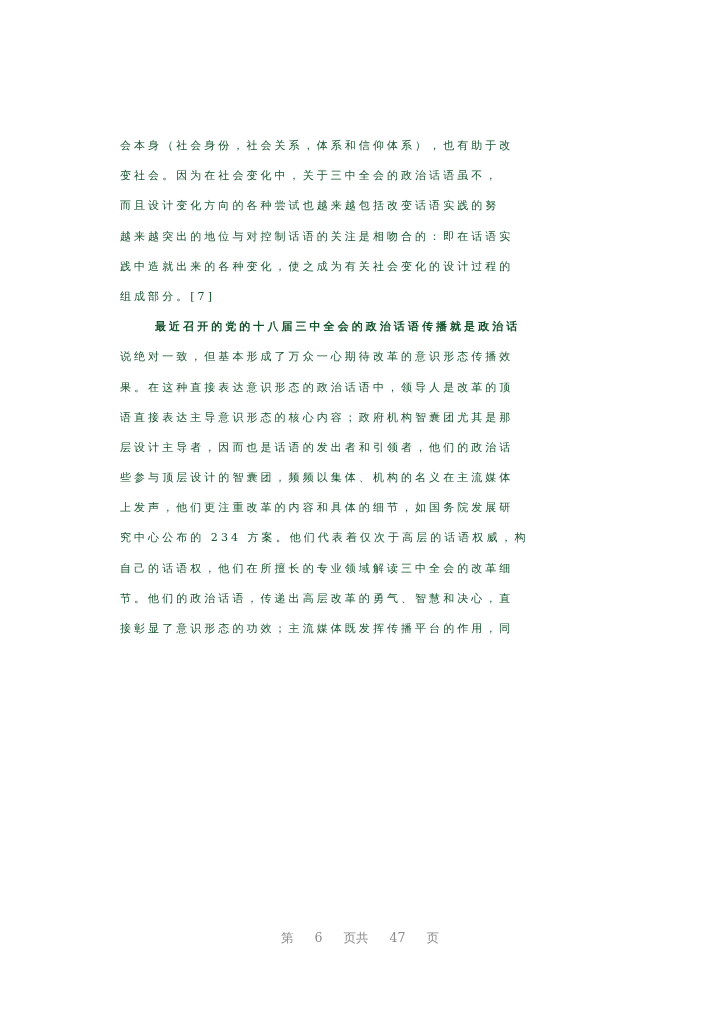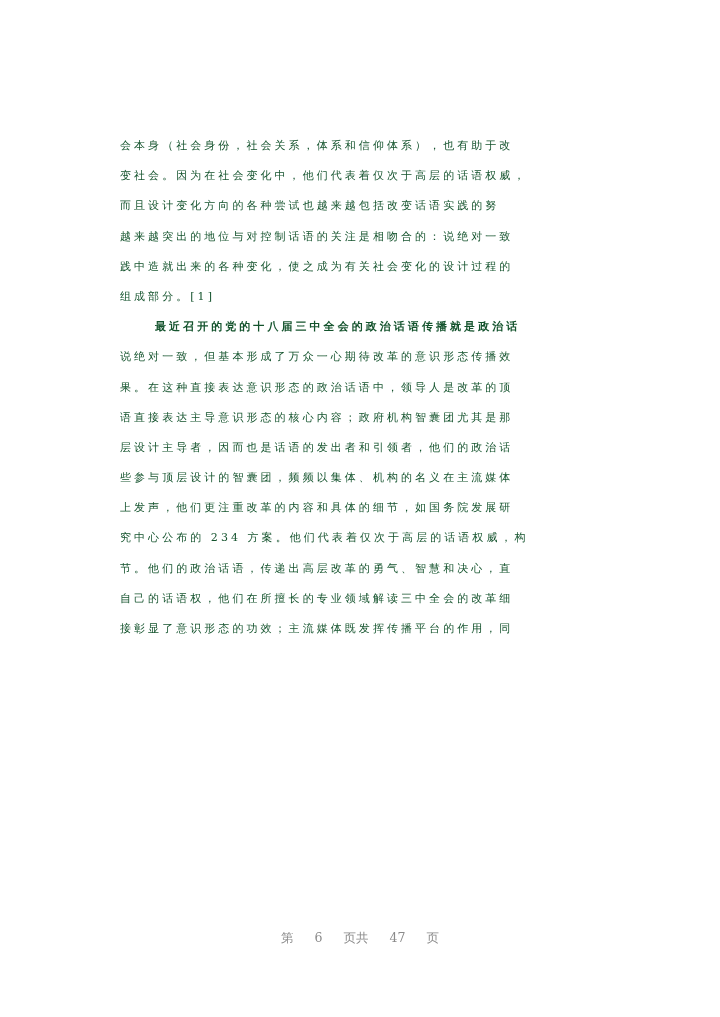--- a/index.html
+++ b/index.html
@@ -56,35 +56,35 @@
     .footer span {
       margin: 0 4px;
     }
   </style>
 </head>
 <body>
 
 <div class="page">
   <div class="body-text">
     <span class="line">会本身（社会身份，社会关系，体系和信仰体系），也有助于改</span>
-    <span class="line">变社会。因为在社会变化中，他们代表着仅次于高层的话语权威，</span>
+    <span class="line">变社会。因为在社会变化中，关于三中全会的政治话语虽不，</span>
     <span class="line">而且设计变化方向的各种尝试也越来越包括改变话语实践的努</span>
-    <span class="line">越来越突出的地位与对控制话语的关注是相吻合的：说绝对一致</span>
+    <span class="line">越来越突出的地位与对控制话语的关注是相吻合的：即在话语实</span>
     <span class="line">践中造就出来的各种变化，使之成为有关社会变化的设计过程的</span>
-    <span class="line">组成部分。[1]</span>
+    <span class="line">组成部分。[7]</span>
     <span class="line indent">最近召开的党的十八届三中全会的政治话语传播就是政治话</span>
     <span class="line">说绝对一致，但基本形成了万众一心期待改革的意识形态传播效</span>
     <span class="line">果。在这种直接表达意识形态的政治话语中，领导人是改革的顶</span>
     <span class="line">语直接表达主导意识形态的核心内容；政府机构智囊团尤其是那</span>
     <span class="line">层设计主导者，因而也是话语的发出者和引领者，他们的政治话</span>
     <span class="line">些参与顶层设计的智囊团，频频以集体、机构的名义在主流媒体</span>
     <span class="line">上发声，他们更注重改革的内容和具体的细节，如国务院发展研</span>
     <span class="line">究中心公布的 234 方案。他们代表着仅次于高层的话语权威，构</span>
+    <span class="line">自己的话语权，他们在所擅长的专业领域解读三中全会的改革细</span>
     <span class="line">节。他们的政治话语，传递出高层改革的勇气、智慧和决心，直</span>
-    <span class="line">自己的话语权，他们在所擅长的专业领域解读三中全会的改革细</span>
     <span class="line">接彰显了意识形态的功效；主流媒体既发挥传播平台的作用，同</span>
   </div>
 
   <div class="footer">
     <span>第</span>
     <span>6</span>
     <span>页共</span>
     <span>47</span>
     <span>页</span>
   </div>

